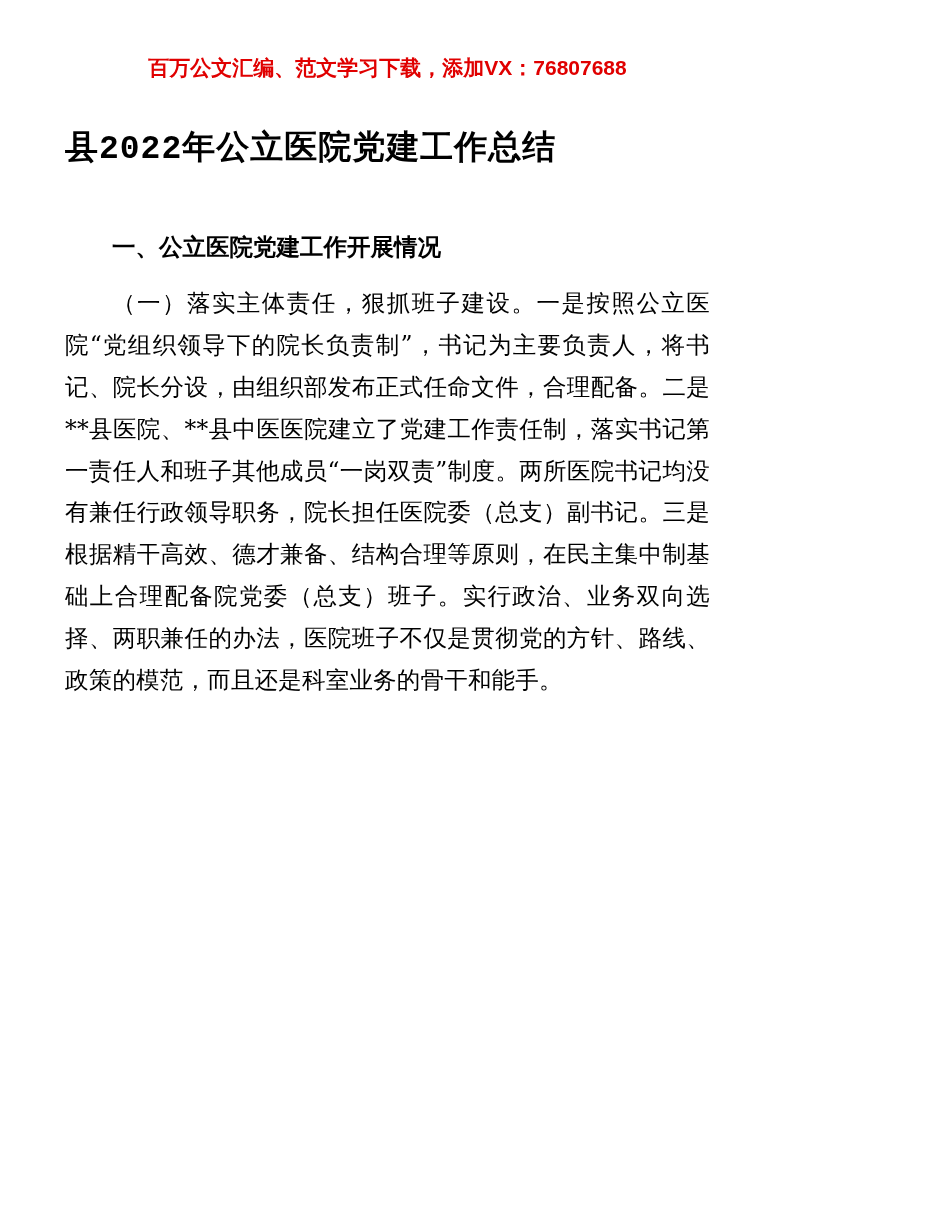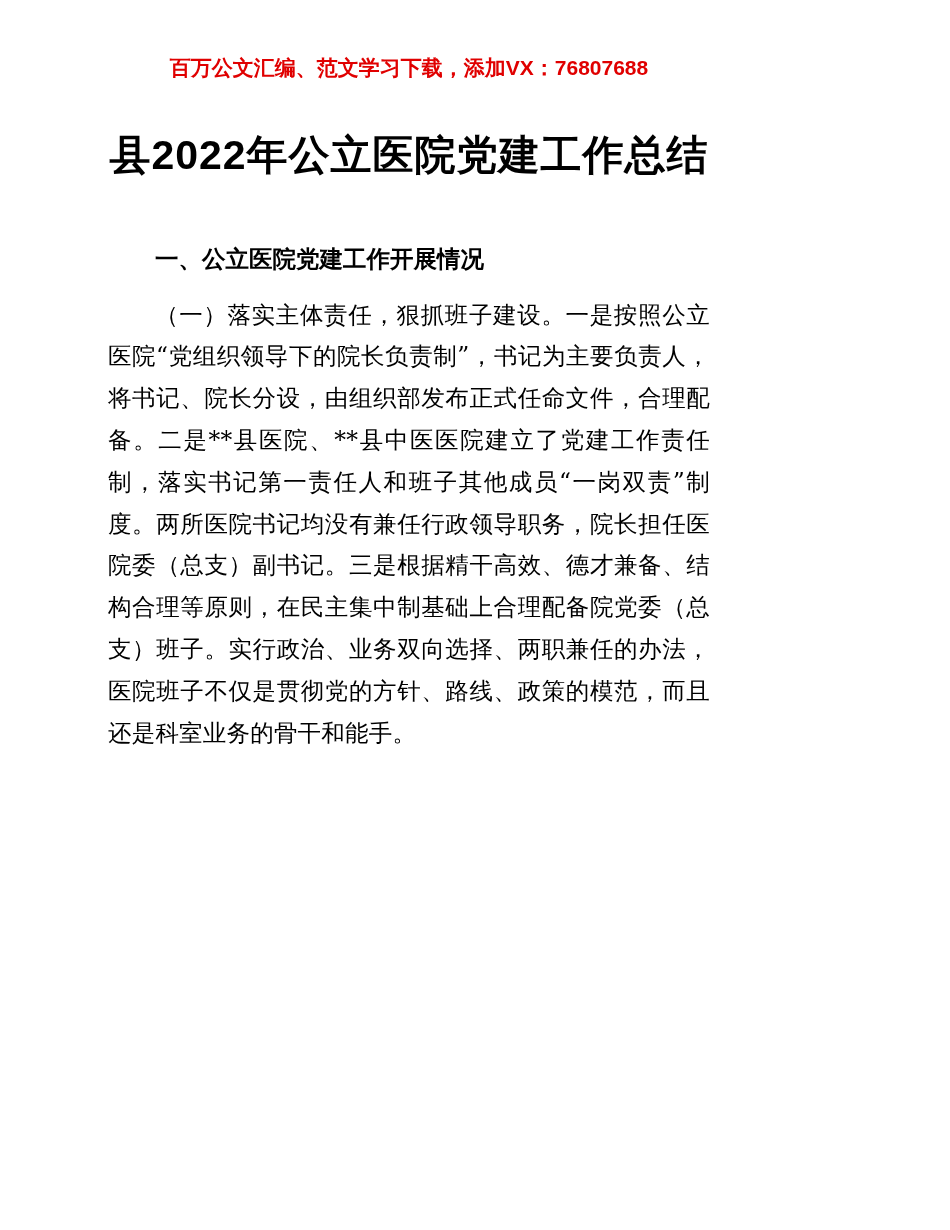--- a/index.html
+++ b/index.html
@@ -12,37 +12,37 @@
     height: 1230px;
     font-family: "DejaVu Serif", "Liberation Serif", serif;
     color: #000000;
     overflow: hidden;
   }
   .page {
     position: relative;
     width: 818px;
     height: 1230px;
     box-sizing: border-box;
-    padding: 46px 108px 0 108px;
+    padding: 46px 108px 0 65px;
   }
   .banner {
     text-align: center;
     color: #e00000;
     font-family: "Liberation Sans", "DejaVu Sans", sans-serif;
     font-weight: bold;
     font-size: 21px;
     letter-spacing: 0px;
     margin: 8px 0 0 0;
     line-height: 1.3;
   }
   .doc-title {
-    text-align: center;
-    font-family: Liberation Sans, sans-serif;
+    text-align: left;
+    font-family: Liberation Mono, monospace;
     font-weight: bold;
-    font-size: 41px;
+    font-size: 33px;
     letter-spacing: 1px;
     margin: 46px 0 0 0;
     line-height: 1.4;
   }
   .body-text {
     margin-top: 54px;
   }
   p.para {
     margin: 0 0 2px 0;
     font-size: 23.5px;

